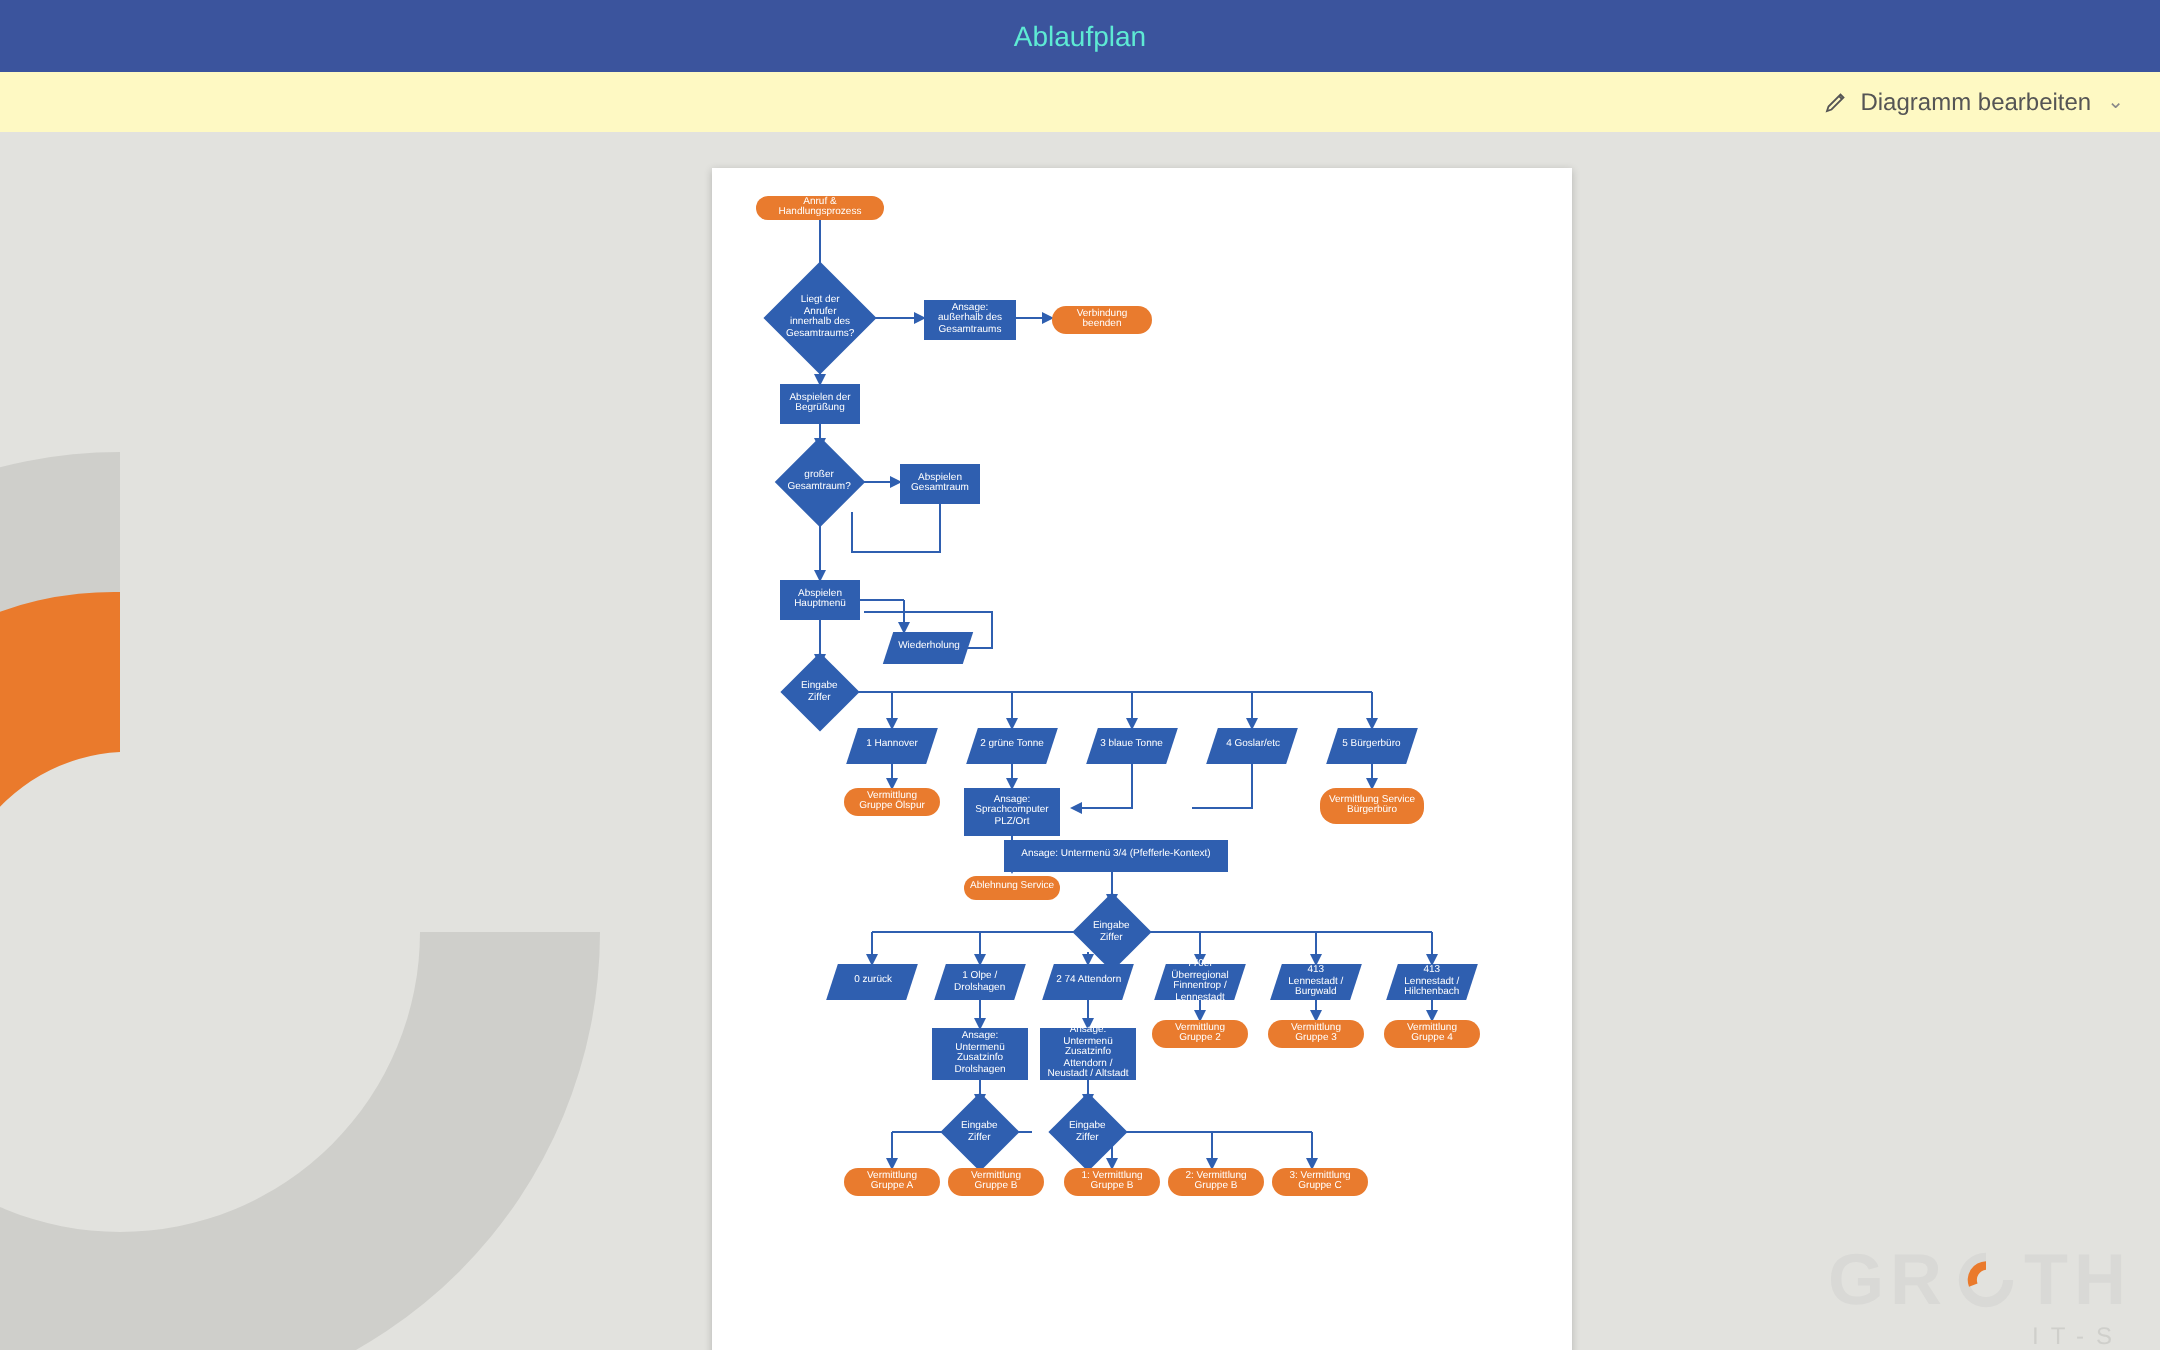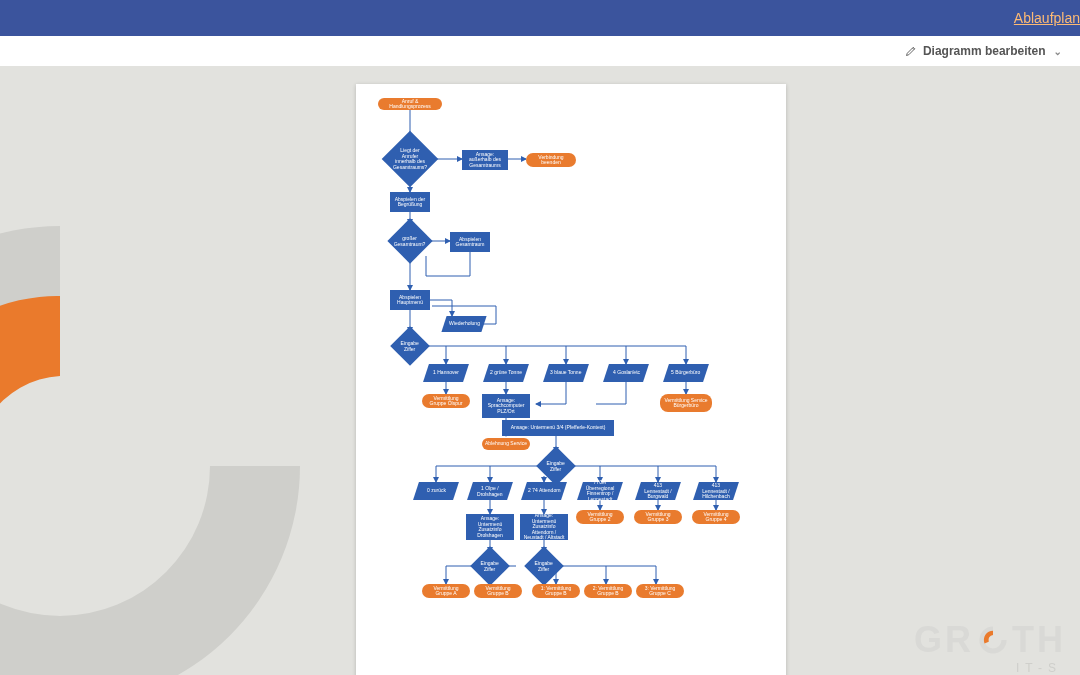--- a/index.html
+++ b/index.html
@@ -1,19 +1,19 @@
 <!DOCTYPE html>
 <html><head>
 <meta charset="utf-8">
 <style>
   html,body{margin:0;padding:0;width:1080px;height:675px;font-family:"Segoe UI",Arial,sans-serif;overflow:hidden;background:#e2e2de;}
   
-  .titlebar{height:36px;background:#3b549d;color:#fdba74;display:flex;align-items:center;justify-content:flex-end;font-size:14px;text-decoration:underline;}
-  
-  .toolbar{height:30px;background:#ffffff;border-bottom:1px solid #ddd;display:flex;align-items:center;justify-content:flex-end;padding:0 18px;font-size:12px;color:#555;font-weight:bold;}
+  .titlebar{height:36px;background:#3b549d;color:#5eead4;display:flex;align-items:center;justify-content:center;font-size:14px;}
+  
+  .toolbar{height:30px;background:#fef9c3;border-bottom:1px solid #ddd;display:flex;align-items:center;justify-content:flex-end;padding:0 18px;font-size:12px;color:#555;}
   .toolbar .btn{display:flex;align-items:center;gap:6px;cursor:pointer;}
   .pencil{width:12px;height:12px;}
   .chev{font-size:10px;margin-left:2px;color:#888;}
   
   .canvas{position:absolute;top:66px;left:0;right:0;bottom:0;background:#e2e2de;overflow:hidden;}
   
   .wm{position:absolute;left:-220px;top:120px;width:560px;height:560px;}
   .brand{position:absolute;right:14px;bottom:14px;color:#d9d9d6;font-weight:700;letter-spacing:3px;font-size:36px;display:flex;align-items:center;}
   .brand .sub{position:absolute;right:4px;bottom:-14px;font-size:12px;font-weight:400;letter-spacing:6px;color:#cfcfcb;}
   .brand svg{width:34px;height:34px;margin:0 2px;}

